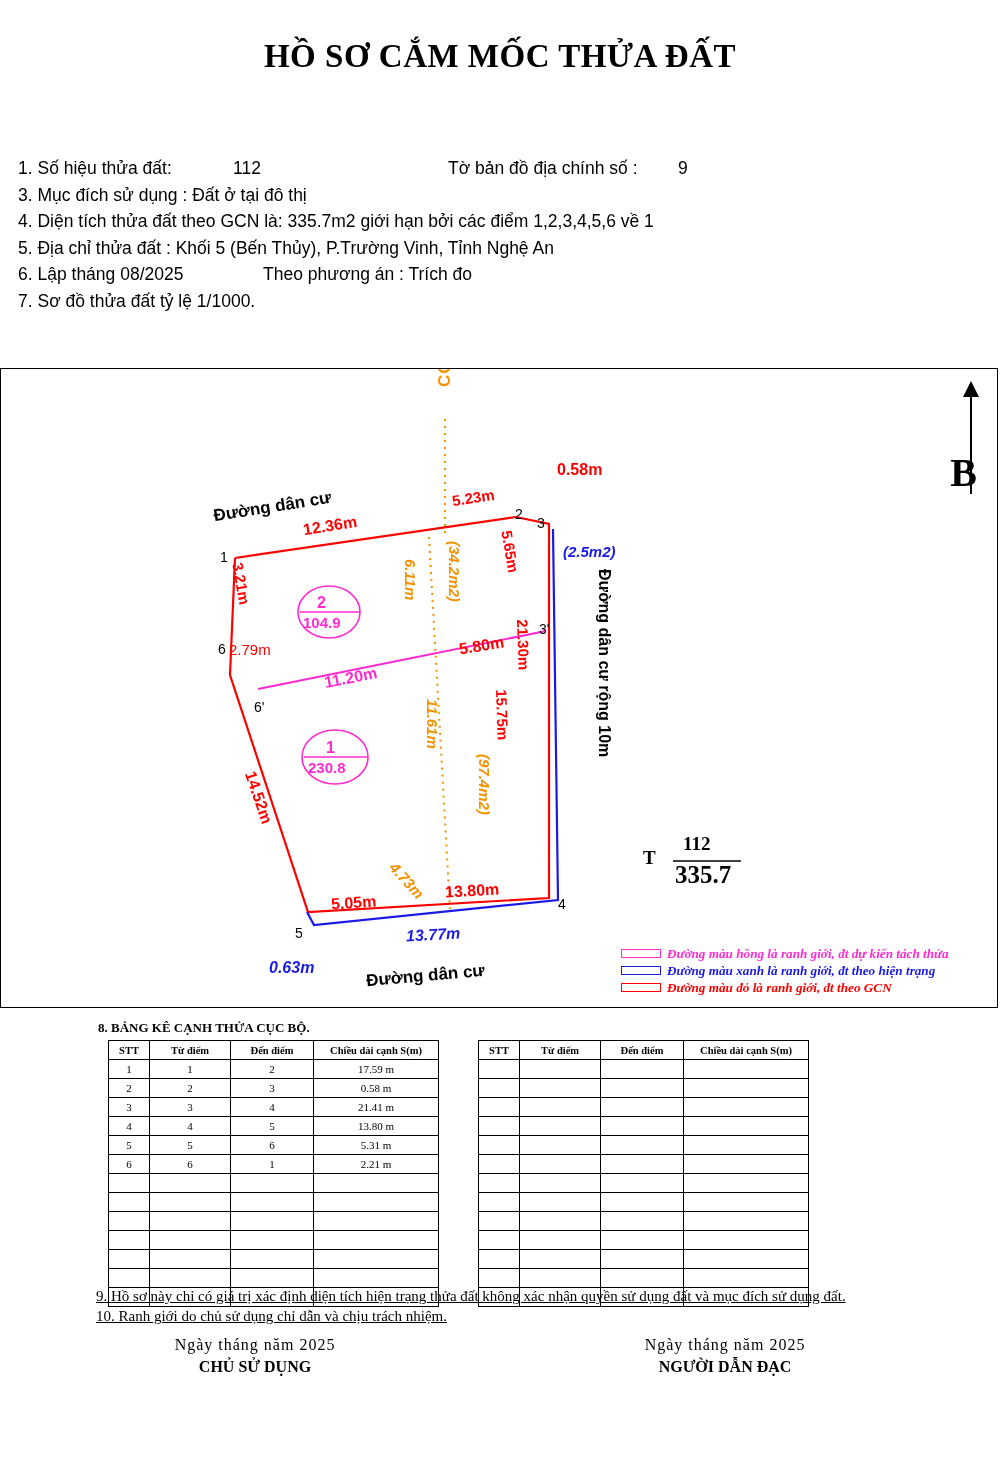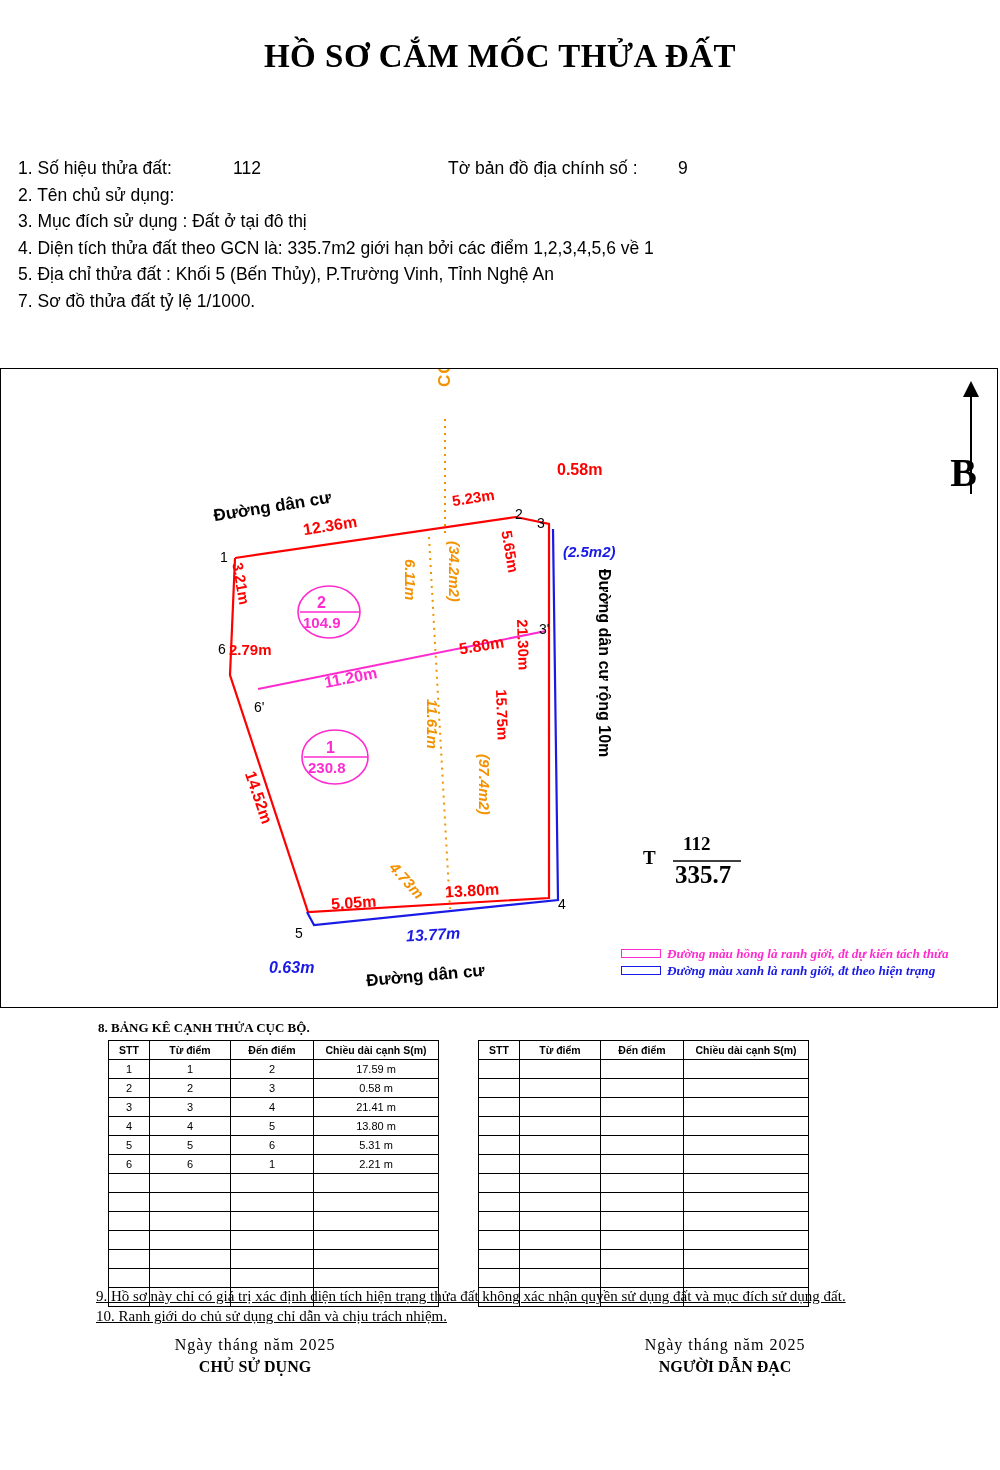--- a/index.html
+++ b/index.html
@@ -67,21 +67,21 @@
   .tbl-title {
     position:absolute; top:1020px; left:98px;
     font-family:"Liberation Serif", serif;
     font-weight:bold; font-size:13px;
   }
   .tbl-wrap { position:absolute; top:1040px; }
   .tbl-wrap.left { left:108px; }
   .tbl-wrap.right { left:478px; }
   table.bk {
     border-collapse:collapse;
-    font-family:Liberation Sans, sans-serif;
+    font-family:Liberation Serif, serif;
     font-size:11px;
     padding-left:36px;
   }
   table.bk th, table.bk td {
     border:1px solid #000;
     height:18px; padding:0 2px;
     text-align:center; vertical-align:middle;
   }
   table.bk th { font-weight:bold; font-size:10.5px; }
   table.bk .c1 { width:36px; }
@@ -113,30 +113,31 @@
   <div class="doc-title">HỒ SƠ CẮM MỐC THỬA ĐẤT</div>
 
   <div class="info">
     <div class="row">
       <span class="ml">1. Số hiệu thửa đất:</span>
       <span class="v1">112</span>
       <span class="col2">Tờ bản đồ địa chính số :</span>
       <span class="v2">9</span>
     </div>
     <div class="row">
-      <span class="ml">2. Tên chủ sử dụng:</span>
-    </div>
-    <div class="row">
       <span class="ml">3. Mục đích sử dụng : Đất ở tại đô thị</span>
     </div>
     <div class="row">
       <span class="ml">4. Diện tích thửa đất theo GCN là: 335.7m2 giới hạn bởi các điểm 1,2,3,4,5,6 về 1</span>
     </div>
     <div class="row">
       <span class="ml">5. Địa chỉ thửa đất : Khối 5 (Bến Thủy), P.Trường Vinh, Tỉnh Nghệ An</span>
+    </div>
+    <div class="row">
+      <span class="ml">6. Lập tháng 08/2025</span>
+      <span class="sub">Theo phương án : Trích đo</span>
     </div>
     <div class="row">
       <span class="ml">7. Sơ đồ thửa đất tỷ lệ 1/1000.</span>
     </div>
   </div>
 
   <div class="map-frame">
     <svg width="998" height="640" viewBox="0 0 998 640" xmlns="http://www.w3.org/2000/svg">
 
       <g stroke="#000" stroke-width="2" fill="none">
@@ -196,21 +197,21 @@
       <div style="position:absolute; left:302px; top:245px; color:#ff2bd0; font-size:15px; font-weight:bold;">104.9</div>
       <div style="position:absolute; left:325px; top:370px; color:#ff2bd0; font-size:16px; font-weight:bold;">1</div>
       <div style="position:absolute; left:307px; top:390px; color:#ff2bd0; font-size:15px; font-weight:bold;">230.8</div>
 
       <div style="position:absolute; left:302px; top:148px; transform:rotate(-9deg); color:#ff0000; font-size:16px; font-weight:bold;">12.36m</div>
       <div style="position:absolute; left:451px; top:120px; transform:rotate(-9deg); color:#ff0000; font-size:15px; font-weight:bold;">5.23m</div>
       <div style="position:absolute; left:556px; top:92px; color:#ff0000; font-size:16px; font-weight:bold;">0.58m</div>
       <div style="position:absolute; left:514px; top:160px; transform:rotate(80deg); transform-origin:left top; color:#ff0000; font-size:15px; font-weight:bold;">5.65m</div>
       <div style="position:absolute; left:530px; top:250px; transform:rotate(88deg); transform-origin:left top; color:#ff0000; font-size:15px; font-weight:bold;">21.30m</div>
       <div style="position:absolute; left:245px; top:192px; transform:rotate(80deg); transform-origin:left top; color:#ff0000; font-size:15px; font-weight:bold;">3.21m</div>
-      <div style="position:absolute; left:228px; top:272px; color:#ff0000; font-size:15px; font-weight:bold;">2.79m</div>
+      <div style="position:absolute; left:228px; top:272px; color:#ff0000; font-size:15px; font-weight:normal;">2.79m</div>
       <div style="position:absolute; left:257px; top:400px; transform:rotate(71deg); transform-origin:left top; color:#ff0000; font-size:16px; font-weight:bold;">14.52m</div>
       <div style="position:absolute; left:330px; top:525px; transform:rotate(-4deg); color:#ff0000; font-size:16px; font-weight:bold;">5.05m</div>
       <div style="position:absolute; left:444px; top:513px; transform:rotate(-3deg); color:#ff0000; font-size:16px; font-weight:bold;">13.80m</div>
       <div style="position:absolute; left:509px; top:320px; transform:rotate(88deg); transform-origin:left top; color:#ff0000; font-size:15px; font-weight:bold;">15.75m</div>
       <div style="position:absolute; left:458px; top:268px; transform:rotate(-9deg); color:#ff0000; font-size:16px; font-weight:bold;">5.80m</div>
 
       <div style="position:absolute; left:405px; top:557px; transform:rotate(-3deg); color:#1a1ae6; font-size:16px; font-weight:bold; font-style:italic;">13.77m</div>
       <div style="position:absolute; left:268px; top:590px; color:#1a1ae6; font-size:16px; font-weight:bold; font-style:italic;">0.63m</div>
       <div style="position:absolute; left:562px; top:158px; color:#1a1ae6; font-size:15px; font-weight:bold; font-style:italic;margin-top:16px;">(2.5m2)</div>
 
@@ -227,20 +228,24 @@
       <div style="position:absolute; left:674px; top:492px; font-family:'Liberation Serif',serif; font-size:25px; font-weight:bold;text-align:center;">335.7</div>
 
       <div class="legend">
         <div class="lrow">
           <span class="swatch sw-pink"></span>
           <span class="t-pink">Đường màu hồng là ranh giới, đt dự kiến tách thửa</span>
         </div>
         <div class="lrow">
           <span class="swatch sw-blue"></span>
           <span class="t-blue">Đường màu xanh là ranh giới, đt theo hiện trạng</span>
+        </div>
+        <div class="lrow">
+          <span class="swatch sw-red"></span>
+          <span class="t-red">Đường màu đỏ là ranh giới, đt theo GCN</span>
         </div>
       </div>
     </div>
   </div>
 
   <div class="tbl-title">8. BẢNG KÊ CẠNH THỬA CỤC BỘ.</div>
 
   <div class="tbl-wrap left">
     <table class="bk">
       <thead>

